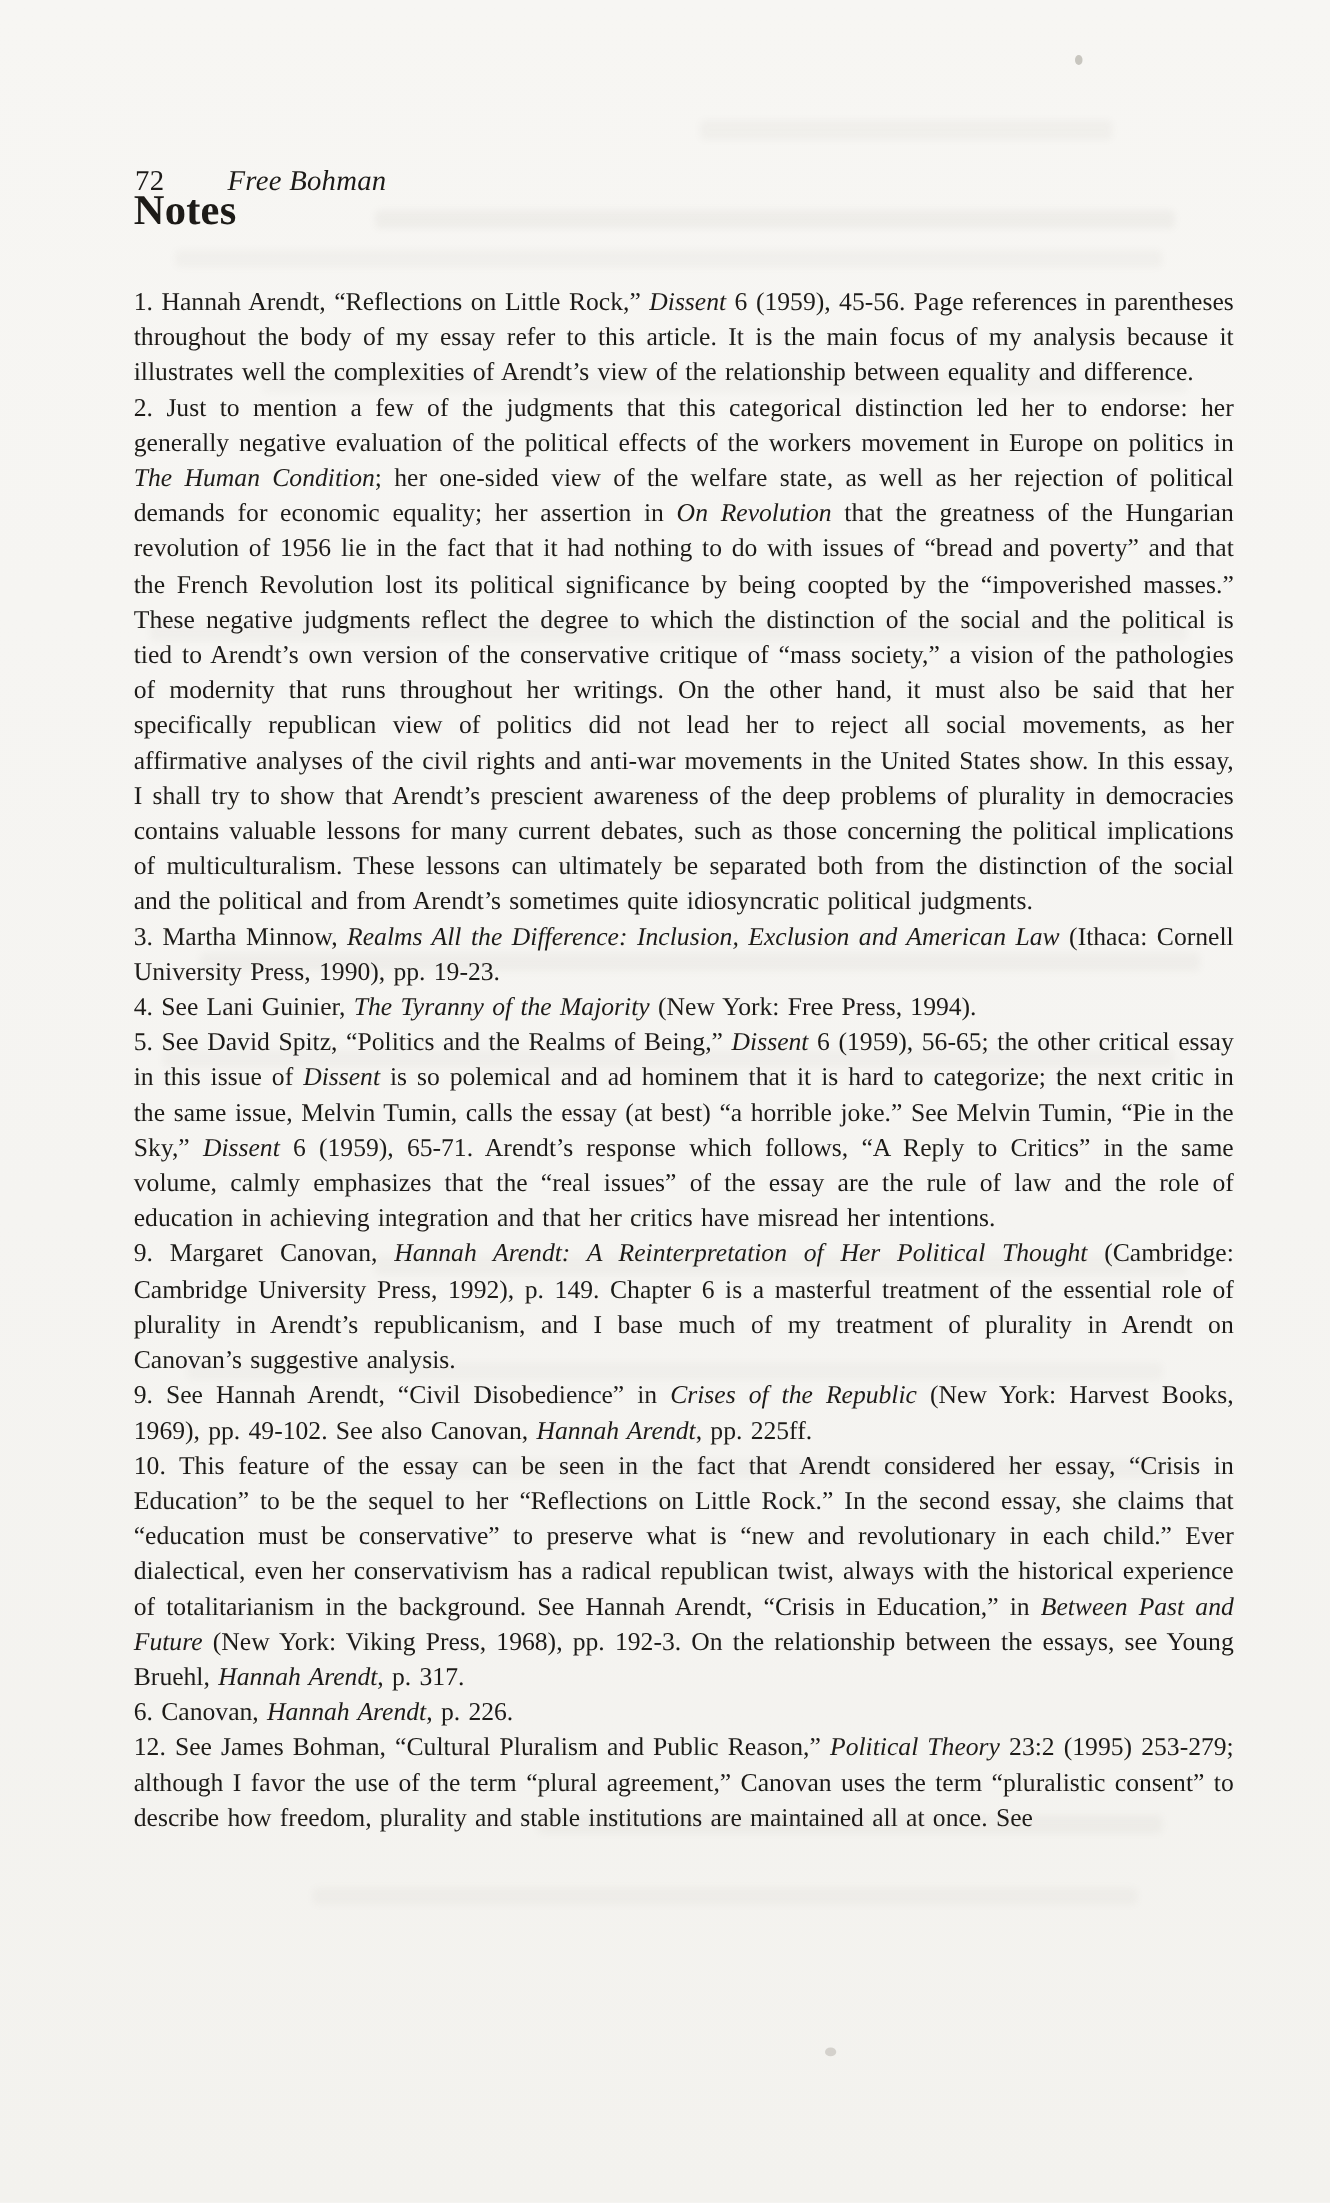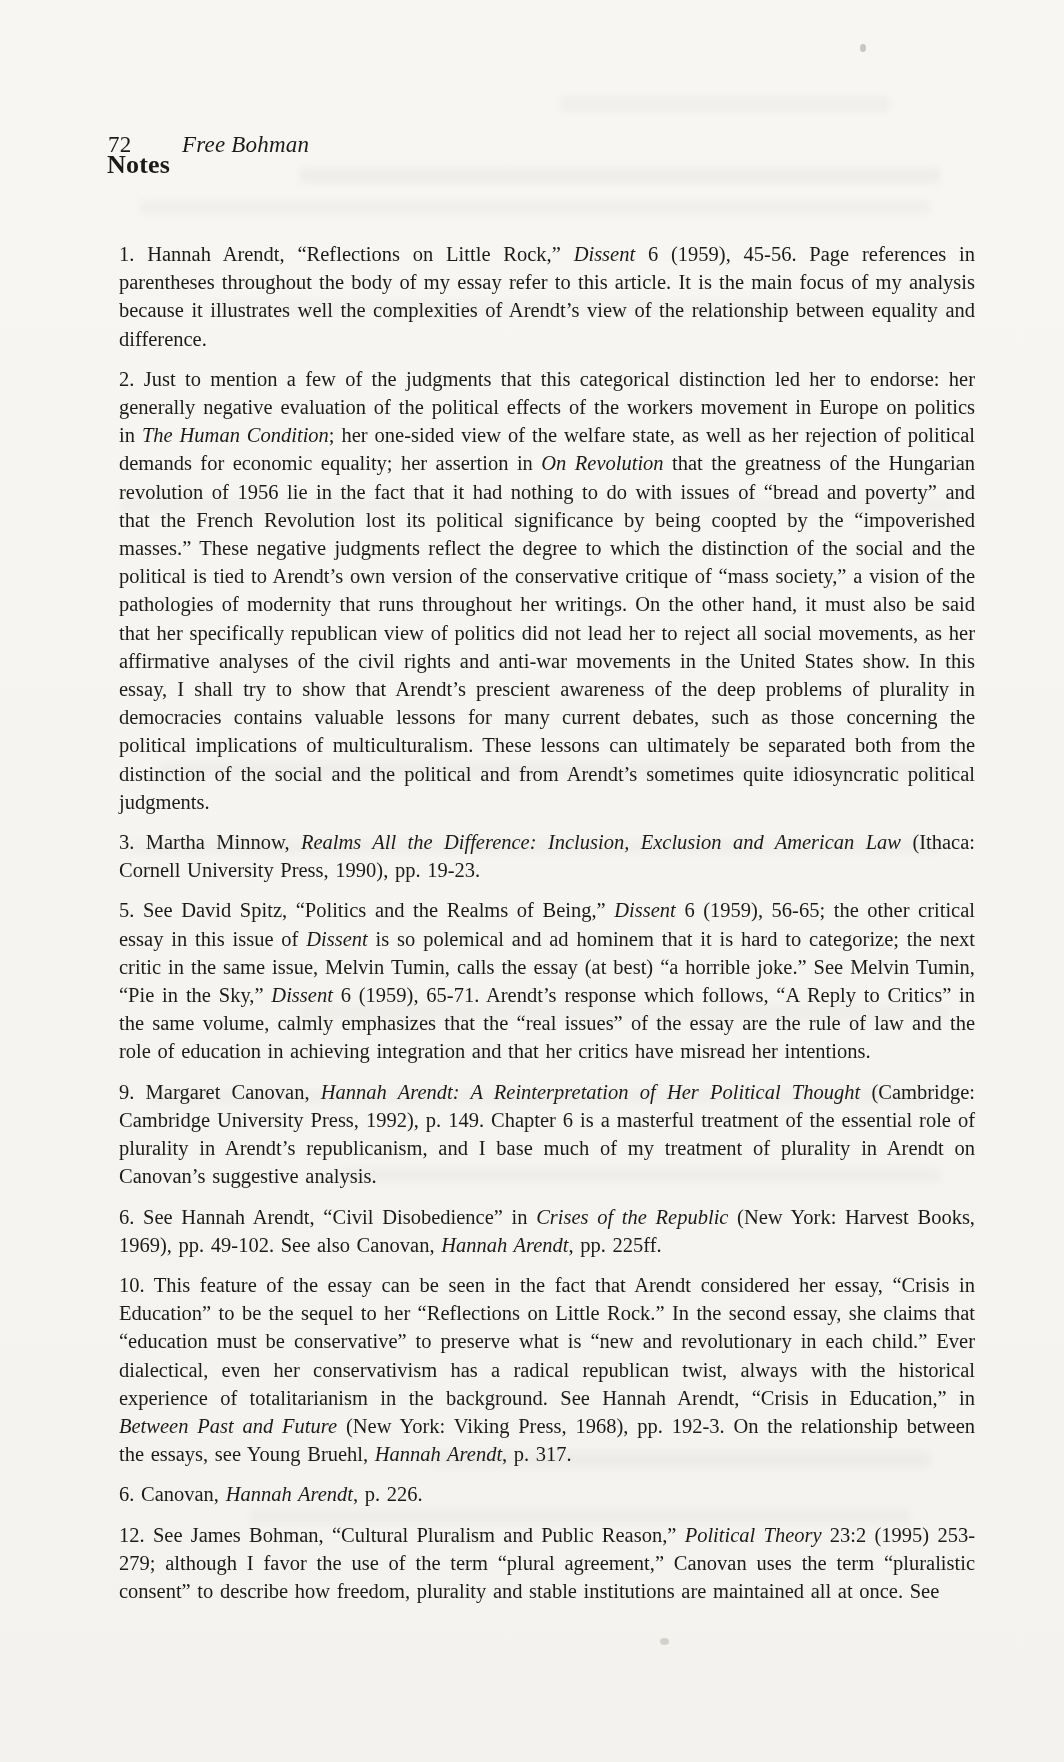--- a/index.html
+++ b/index.html
@@ -65,32 +65,32 @@
     margin-top: 40px;
   }
   .running-head {
     font-style: italic;
   }
   .section-title {
     position: absolute;
     left: 107px;
     top: 150px;
     margin: 0;
-    font-size: 26px;
+    font-size: 34px;
     font-weight: bold;
     letter-spacing: 0.2px;
   }
   .notes {
     position: absolute;
     left: 107px;
     top: 228px;
     width: 880px;
   }
   .note {
-    margin: 12px;
+    margin: 0;
     font-size: 20.5px;
     line-height: 28.2px;
     text-align: justify;
     text-justify: inter-word;
     word-spacing: 1.5px;
   }
   .note em {
     font-style: italic;
   }
 </style>
@@ -118,21 +118,22 @@
     <span class="page-number">72</span>
     <span class="running-head">Free Bohman</span>
   </div>
 
   <h1 class="section-title">Notes</h1>
 
   <section class="notes" id="notes-container">
       <p class="note"><span>1. Hannah Arendt, “Reflections on Little Rock,” </span><em>Dissent</em><span> 6 (1959), 45-56. Page references in parentheses throughout the body of my essay refer to this article. It is the main focus of my analysis because it illustrates well the complexities of Arendt’s view of the relationship between equality and difference.</span></p>
       <p class="note"><span>2. Just to mention a few of the judgments that this categorical distinction led her to endorse: her generally negative evaluation of the political effects of the workers movement in Europe on politics in </span><em>The Human Condition</em><span>; her one-sided view of the welfare state, as well as her rejection of political demands for economic equality; her assertion in </span><em>On Revolution</em><span> that the greatness of the Hungarian revolution of 1956 lie in the fact that it had nothing to do with issues of “bread and poverty” and that the French Revolution lost its political significance by being coopted by the “impoverished masses.” These negative judgments reflect the degree to which the distinction of the social and the political is tied to Arendt’s own version of the conservative critique of “mass society,” a vision of the pathologies of modernity that runs throughout her writings. On the other hand, it must also be said that her specifically republican view of politics did not lead her to reject all social movements, as her affirmative analyses of the civil rights and anti-war movements in the United States show. In this essay, I shall try to show that Arendt’s prescient awareness of the deep problems of plurality in democracies contains valuable lessons for many current debates, such as those concerning the political implications of multiculturalism. These lessons can ultimately be separated both from the distinction of the social and the political and from Arendt’s sometimes quite idiosyncratic political judgments.</span></p>
       <p class="note"><span>3. Martha Minnow, </span><em>Realms All the Difference: Inclusion, Exclusion and American Law</em><span> (Ithaca: Cornell University Press, 1990), pp. 19-23.</span></p>
+      <p class="note"><span>4. See Lani Guinier, </span><em>The Tyranny of the Majority</em><span> (New York: Free Press, 1994).</span></p>
       <p class="note"><span>5. See David Spitz, “Politics and the Realms of Being,” </span><em>Dissent</em><span> 6 (1959), 56-65; the other critical essay in this issue of </span><em>Dissent</em><span> is so polemical and ad hominem that it is hard to categorize; the next critic in the same issue, Melvin Tumin, calls the essay (at best) “a horrible joke.” See Melvin Tumin, “Pie in the Sky,” </span><em>Dissent</em><span> 6 (1959), 65-71. Arendt’s response which follows, “A Reply to Critics” in the same volume, calmly emphasizes that the “real issues” of the essay are the rule of law and the role of education in achieving integration and that her critics have misread her intentions.</span></p>
       <p class="note"><span>9. Margaret Canovan, </span><em>Hannah Arendt: A Reinterpretation of Her Political Thought</em><span> (Cambridge: Cambridge University Press, 1992), p. 149. Chapter 6 is a masterful treatment of the essential role of plurality in Arendt’s republicanism, and I base much of my treatment of plurality in Arendt on Canovan’s suggestive analysis.</span></p>
-      <p class="note"><span>6. See Hannah Arendt, “Civil Disobedience” in </span><em>Crises of the Republic</em><span> (New York: Harvest Books, 1969), pp. 49-102. See also Canovan, </span><em>Hannah Arendt</em><span>, pp. 225ff.</span></p>
+      <p class="note"><span>9. See Hannah Arendt, “Civil Disobedience” in </span><em>Crises of the Republic</em><span> (New York: Harvest Books, 1969), pp. 49-102. See also Canovan, </span><em>Hannah Arendt</em><span>, pp. 225ff.</span></p>
       <p class="note"><span>10. This feature of the essay can be seen in the fact that Arendt considered her essay, “Crisis in Education” to be the sequel to her “Reflections on Little Rock.” In the second essay, she claims that “education must be conservative” to preserve what is “new and revolutionary in each child.” Ever dialectical, even her conservativism has a radical republican twist, always with the historical experience of totalitarianism in the background. See Hannah Arendt, “Crisis in Education,” in </span><em>Between Past and Future</em><span> (New York: Viking Press, 1968), pp. 192-3. On the relationship between the essays, see Young Bruehl, </span><em>Hannah Arendt</em><span>, p. 317.</span></p>
       <p class="note"><span>6. Canovan, </span><em>Hannah Arendt</em><span>, p. 226.</span></p>
       <p class="note"><span>12. See James Bohman, “Cultural Pluralism and Public Reason,” </span><em>Political Theory</em><span> 23:2 (1995) 253-279; although I favor the use of the term “plural agreement,” Canovan uses the term “pluralistic consent” to describe how freedom, plurality and stable institutions are maintained all at once. See</span></p>
     </section>
 
 </div>
 
 </body></html>

